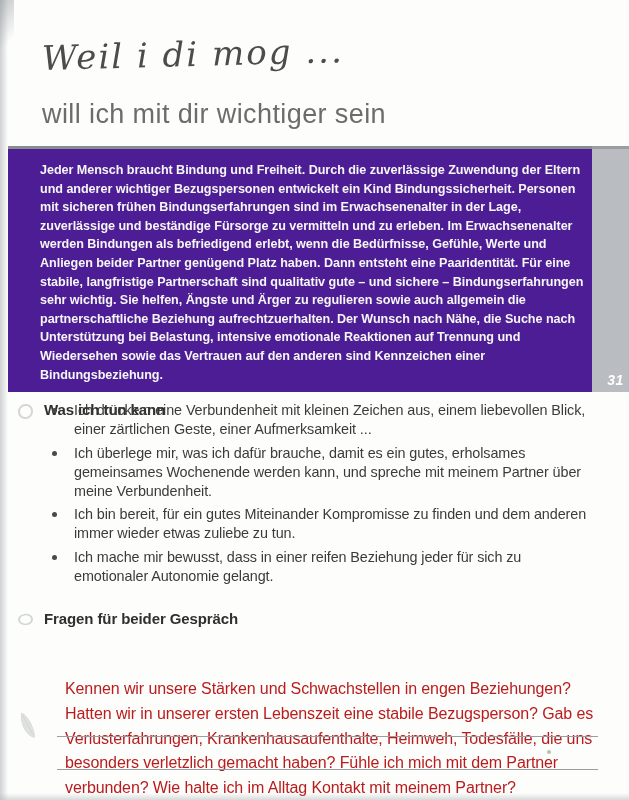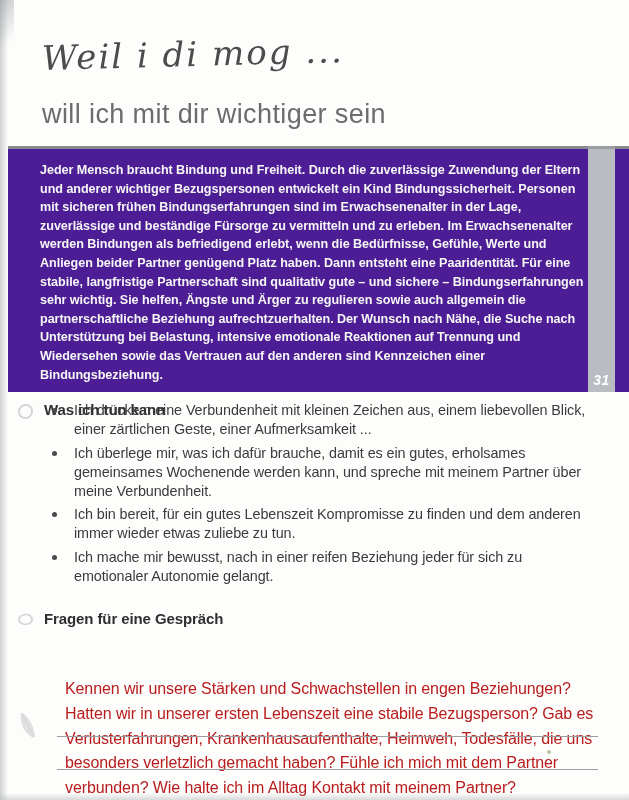--- a/index.html
+++ b/index.html
@@ -46,22 +46,22 @@
     white-space:nowrap;
   }
   .intro-box{
     position:absolute;left:8px;top:146px;
     width:621px;height:246px;
     background:#4c1d95;
     border-top:3px solid #878c91;
     box-sizing:border-box;
   }
   .intro-strip{
-    position:absolute;right:14px;top:-3px;
-    width:27px;height:246px;
+    position:absolute;right:0;top:-3px;
+    width:37px;height:246px;
     background:#b9bcc0;
     border-top:3px solid #9a9ea3;
     box-sizing:border-box;
     font-style:italic;
   }
   .intro-text{
     position:absolute;left:32px;top:12px;
     width:548px;
     color:#f6f6f5;
     font-size:12.6px;
@@ -159,26 +159,26 @@
       <div class="page-number">31</div>
     </div>
   </div>
 
   <div class="marker-icon marker-1"></div>
   <div class="section-heading heading-actions">Was ich tun kann</div>
 
   <ul class="bullet-list">
     <li><span class="dot"></span><span>Ich drücke meine Verbundenheit mit kleinen Zeichen aus, einem liebevollen Blick, einer zärtlichen Geste, einer Aufmerksamkeit ...</span></li>
     <li><span class="dot"></span><span>Ich überlege mir, was ich dafür brauche, damit es ein gutes, erholsames gemeinsames Wochenende werden kann, und spreche mit meinem Partner über meine Verbundenheit.</span></li>
-    <li><span class="dot"></span><span>Ich bin bereit, für ein gutes Lebenszeit Kompromisse zu finden und dem anderen immer wieder etwas zuliebe zu tun.</span></li>
-    <li><span class="dot"></span><span>Ich mache mir bewusst, nach in einer reifen Beziehung jeder für sich zu emotionaler Autonomie gelangt.</span></li>
+    <li><span class="dot"></span><span>Ich bin bereit, für ein gutes Miteinander Kompromisse zu finden und dem anderen immer wieder etwas zuliebe zu tun.</span></li>
+    <li><span class="dot"></span><span>Ich mache mir bewusst, dass in einer reifen Beziehung jeder für sich zu emotionaler Autonomie gelangt.</span></li>
   </ul>
 
   <div class="marker-icon marker-2"></div>
-  <div class="section-heading heading-questions">Fragen für eine Gespräch</div>
+  <div class="section-heading heading-questions">Fragen für beider Gespräch</div>
 
   <div class="questions-paragraph">Kennen wir unsere Stärken und Schwachstellen in engen Beziehungen? Hatten wir in unserer ersten Lebenszeit eine stabile Bezugsperson? Gab es Verlusterfahrungen, Krankenhausaufenthalte, Heimweh, Todesfälle, die uns besonders verletzlich gemacht haben? Fühle ich mich mit dem Partner verbunden? Wie halte ich im Alltag Kontakt mit meinem Partner?</div>
 
   <svg class="feather-icon" viewBox="0 0 40 40">
     <path d="M10 6 C 16 8, 24 18, 26 28 C 24 29, 18 26, 14 20 C 11 15, 9.5 10, 10 6 Z" fill="#dcdedd" stroke="#ced1d0" stroke-width="0.8" transform="rotate(8 18 18)"></path>
     <path d="M11 8 L 24 26" stroke="#c5c8c7" stroke-width="0.7" fill="none" transform="rotate(8 18 18)"></path>
   </svg>
 
   <div class="writing-line line-1"></div>
   <div class="writing-line line-2"></div>

